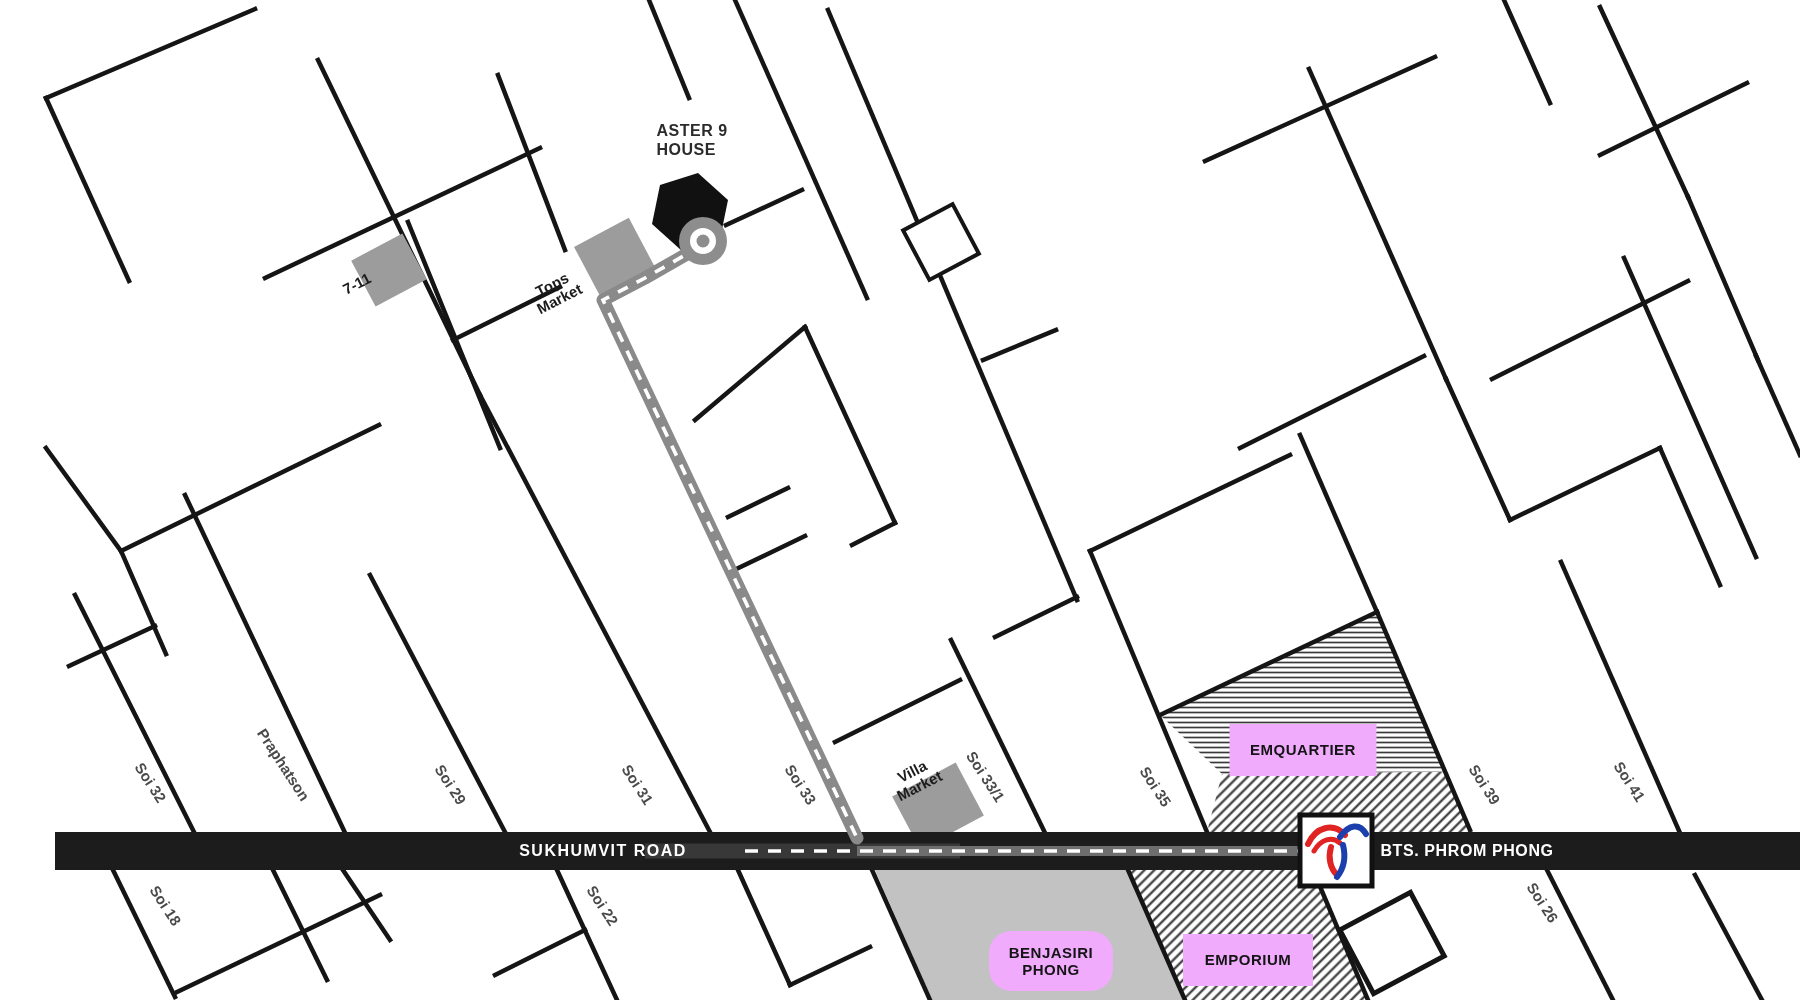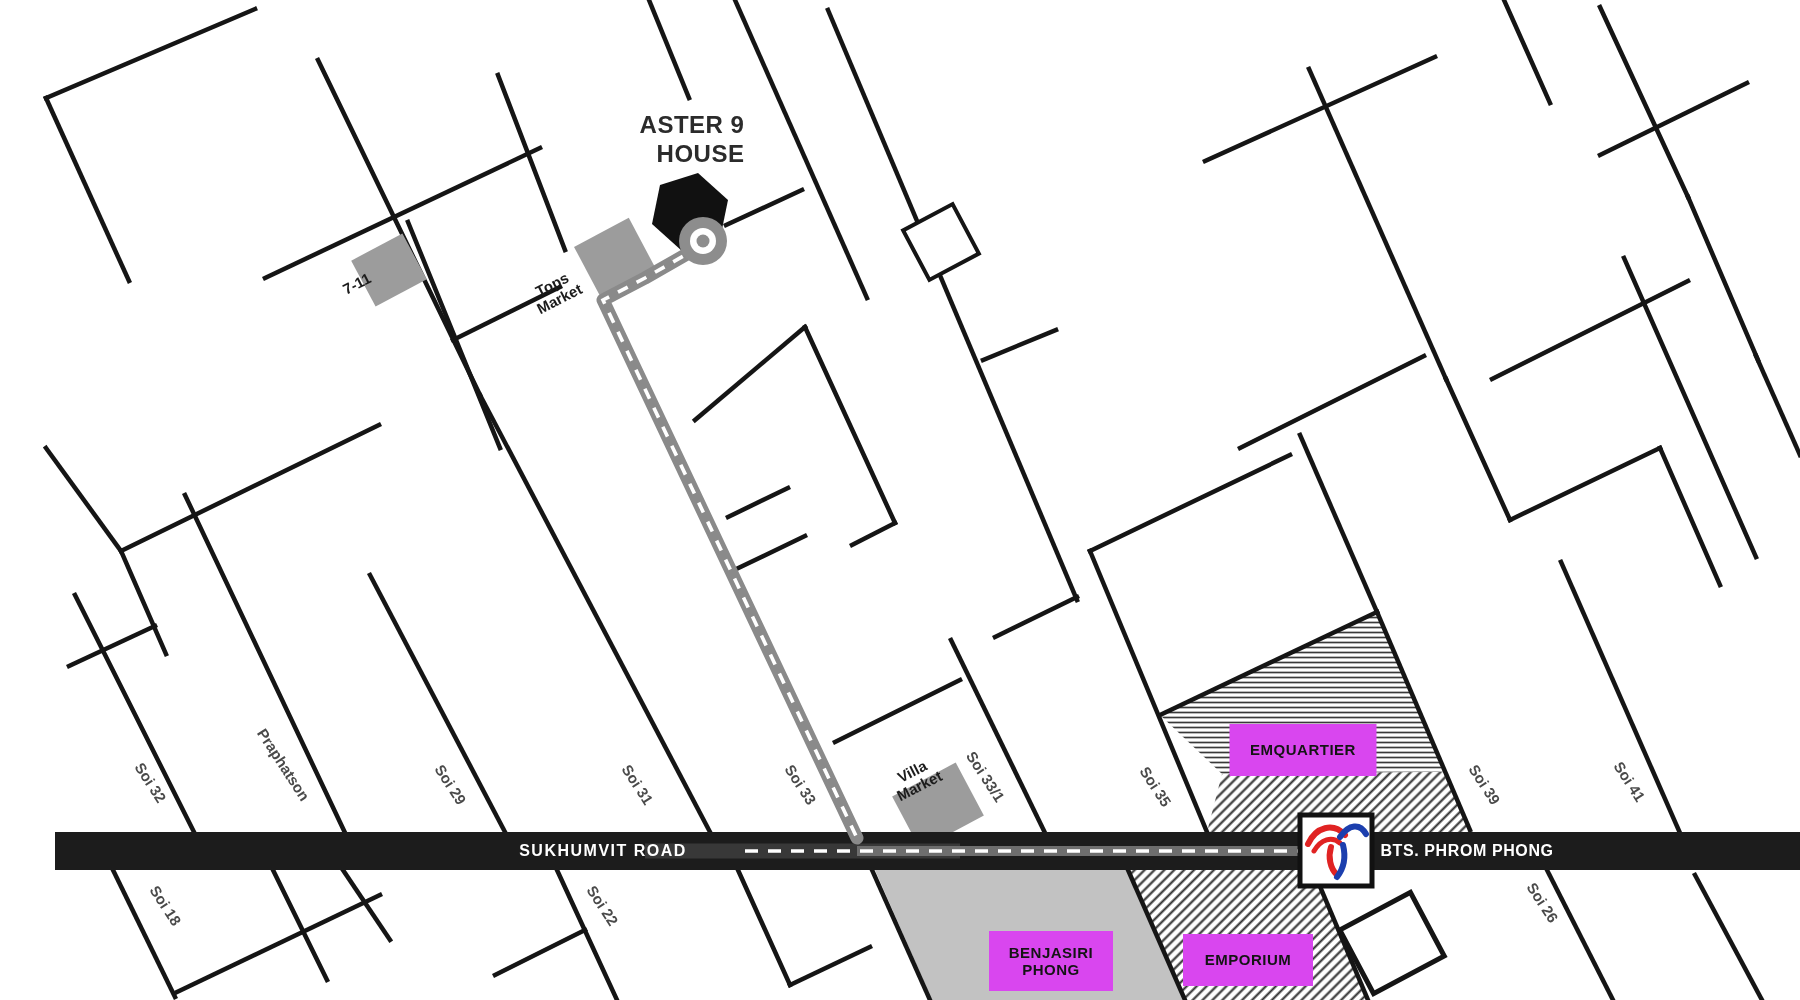--- a/index.html
+++ b/index.html
@@ -4,24 +4,24 @@
 <style>
   html,body{margin:0;padding:0;background:#fff;}
   #map{position:relative;width:1800px;height:1000px;overflow:hidden;background:#fff;
        font-family:"Liberation Sans",sans-serif;}
   #map svg{position:absolute;left:0;top:0;}
   .lbl{position:absolute;font-weight:bold;white-space:nowrap;
        transform:translate(-50%,-50%);line-height:1.1;}
   .soi{font-size:15px;color:#4a4a4a;transform:translate(-50%,-50%) rotate(57deg);}
   .bldg{font-size:15px;color:#1c1c1c;text-align:center;line-height:1.08;
         transform:translate(-50%,-50%) rotate(-27deg);}
-  .landmark{font-size:24px;color:#2b2b2b;text-align:right;letter-spacing:.5px;line-height:1.2;}
+  .landmark{font-size:16px;color:#2b2b2b;text-align:left;letter-spacing:.5px;line-height:1.2;}
   .roadtxt{font-size:16px;color:#ffffff;letter-spacing:1.5px;text-align:right;}
   .btstxt{font-size:16px;color:#ffffff;letter-spacing:.6px;}
-  .areabox{position:absolute;background:#d946ef;transform:translate(-50%,-50%);
+  .areabox{position:absolute;background:#f0abfc;transform:translate(-50%,-50%);
            display:flex;align-items:center;justify-content:center;
            font-weight:bold;font-size:15px;color:#141414;text-align:center;
            letter-spacing:.5px;line-height:1.15;}
   .two{display:block;}
 </style>
 </head>
 <body>
 
 <div id="map">
 
@@ -172,21 +172,21 @@
   <div class="lbl btstxt" style="left:1467px;top:851px;">BTS. PHROM PHONG</div>
 
   <div class="areabox" style="left:1303px;top:750px;width:147px;height:52px;">
     <span>EMQUARTIER</span>
   </div>
 
   <div class="areabox" style="left:1248px;top:960px;width:130px;height:52px;">
     <span>EMPORIUM</span>
   </div>
 
-  <div class="areabox" style="left:1051px;top:961px;width:124px;height:60px;">
+  <div class="areabox" style="left:1051px;top:961px;width:124px;height:60px;border-radius:22px;">
     <span>
       <span class="two">BENJASIRI</span>
       <span class="two">PHONG</span>
     </span>
   </div>
 
   <div class="lbl soi" style="left:150px;top:783px;">Soi 32</div>
   <div class="lbl soi" style="left:283px;top:765px;">Praphatson</div>
   <div class="lbl soi" style="left:450px;top:785px;">Soi 29</div>
   <div class="lbl soi" style="left:637px;top:785px;">Soi 31</div>

